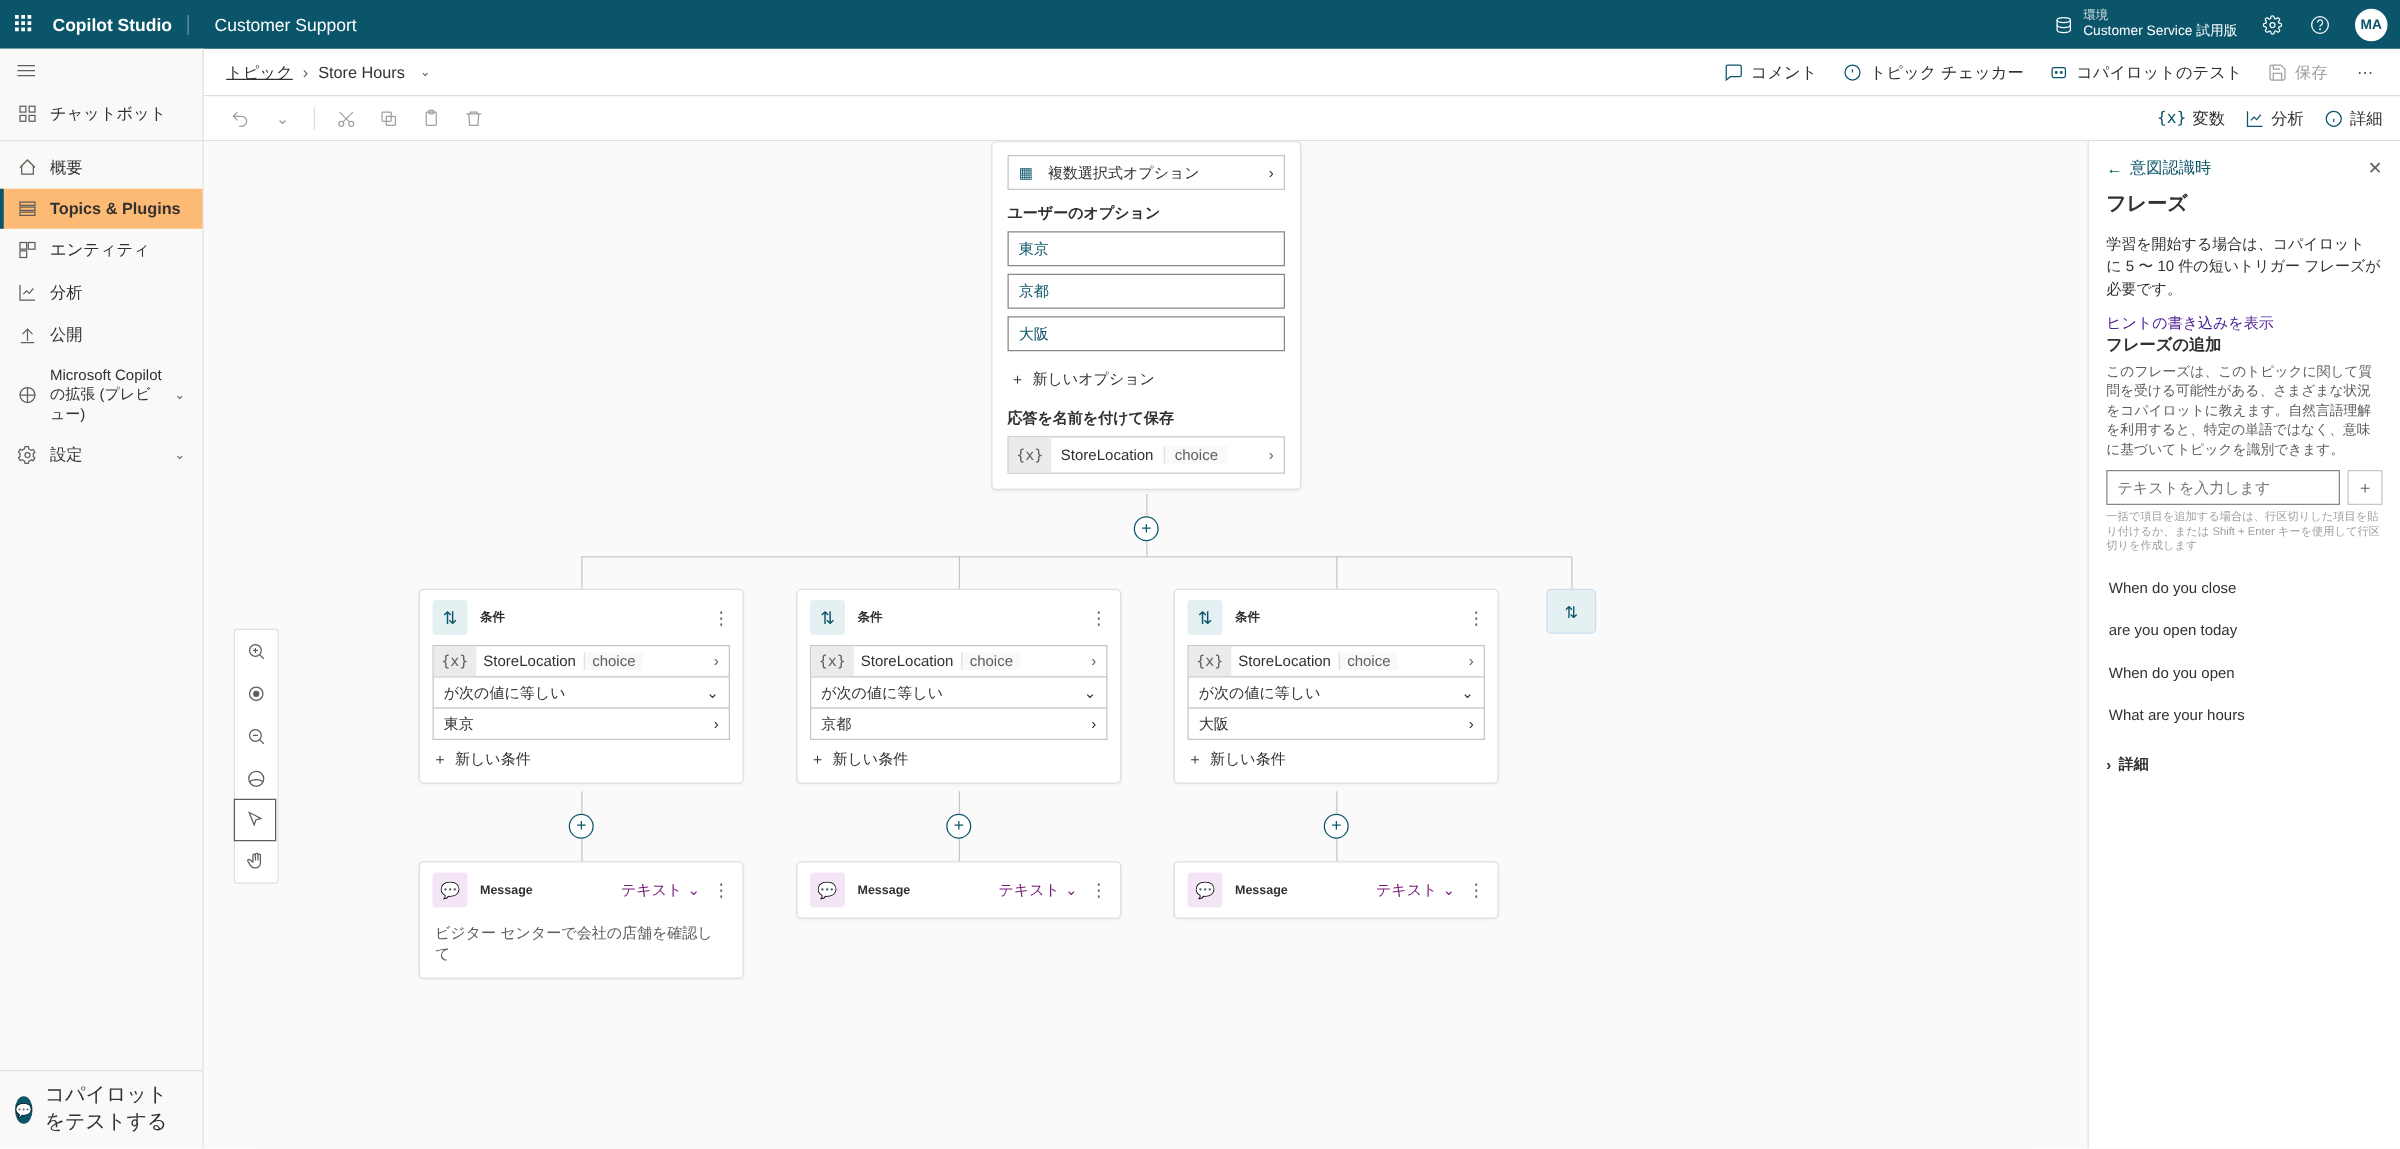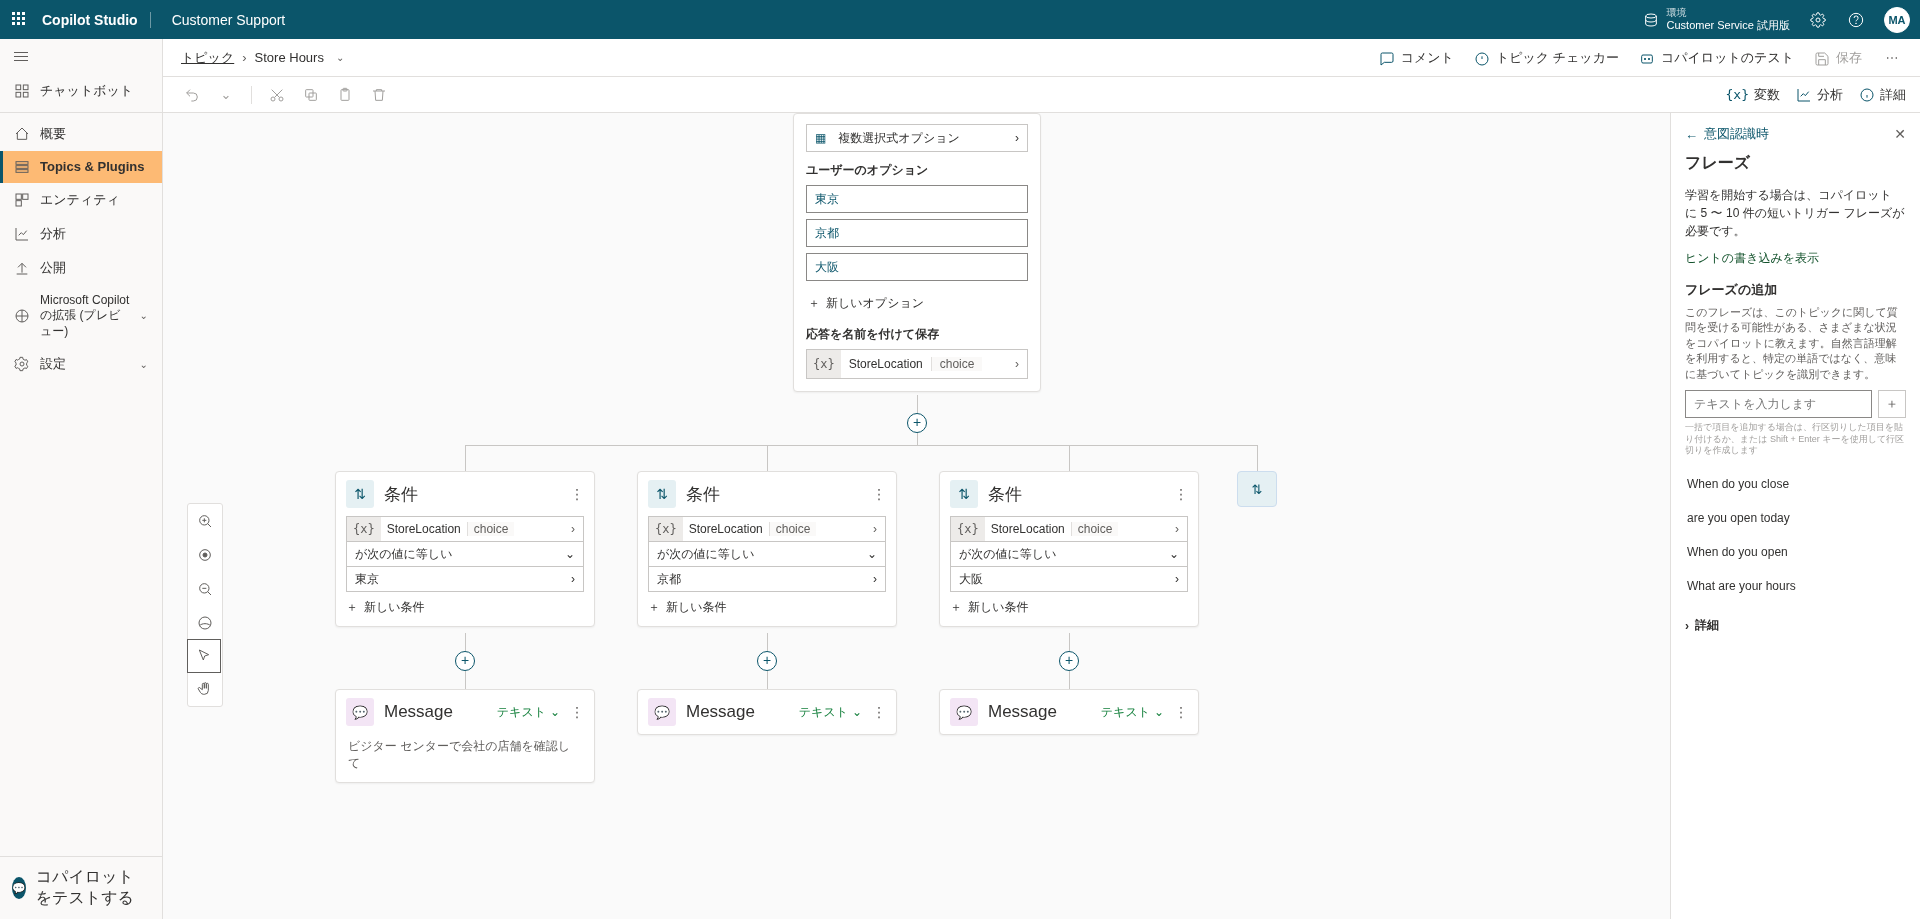--- a/index.html
+++ b/index.html
@@ -27,21 +27,21 @@
 .sidebar-bottom { margin-top:auto; padding:10px 12px; display:flex; gap:10px; align-items:center; border-top:1px solid #e1dfdd; }
 .bot-bubble { width:22px; height:22px; border-radius:50%; background:#0b556a; color:#fff; display:flex; align-items:center; justify-content:center; font-size:11px; }
 .main { flex:1; display:flex; flex-direction:column; position:relative; }
 .crumb-row { height:38px; border-bottom:1px solid #e1dfdd; display:flex; align-items:center; padding:0 18px; gap:8px; justify-content:space-between; }
 .crumb-left { display:flex; align-items:center; gap:8px; }
 .crumb-left a { color:#323130; text-decoration:underline; cursor:pointer; }
 .crumb-sep { color:#605e5c; }
 .crumb-current { color:#323130; }
 .crumb-chev { font-size:10px; color:#605e5c; margin-left:4px; cursor:pointer;}
 .crumb-right { display:flex; align-items:center; gap:20px; color:#323130; }
-.crumb-btn { display:flex; align-items:flex-end; gap:6px; cursor:pointer; font-size:13px; }
+.crumb-btn { display:flex; align-items:center; gap:6px; cursor:pointer; font-size:13px; }
 .tool-row { height:36px; border-bottom:1px solid #e1dfdd; display:flex; align-items:center; padding:0 14px; gap:4px; justify-content:space-between; color:#a19f9d; }
 .tool-left, .tool-right { display:flex; align-items:center; gap:4px; }
 .tool-right { color:#323130; gap:16px; }
 .tbtn { width:30px; height:28px; display:flex; align-items:center; justify-content:center; cursor:pointer; border-radius:2px; }
 .tool-right .lbl { display:flex; align-items:center; gap:5px; cursor:pointer; }
 .canvas-wrap { flex:1; position:relative; overflow:hidden; background:#fafafa; display:flex; }
 .canvas { flex:1; position:relative; overflow:hidden; }
 .zoom-ctrl { position:absolute; left:24px; top:390px; background:#fff; border:1px solid #e1dfdd; border-radius:3px; display:flex; flex-direction:column; z-index:5; }
 .zoom-ctrl .zb { width:34px; height:34px; display:flex; align-items:center; justify-content:center; cursor:pointer; color:#605e5c; }
 .zoom-ctrl .zb.sel { border:1px solid #605e5c; margin:-1px; }
@@ -59,45 +59,45 @@
 .var-chip-row .vtype { color:#605e5c; border-left:1px solid #e1dfdd; padding:0 8px; background:#faf9f8; }
 .var-chip-row .go { margin-left:auto; padding:0 8px; color:#605e5c; }
 
 .connector-v { position:absolute; background:#c8c6c4; width:1px; }
 .connector-h { position:absolute; background:#c8c6c4; height:1px; }
 .add-circle { position:absolute; width:20px; height:20px; border-radius:50%; background:#fff; border:1px solid #0b556a; color:#0b556a; font-size:14px; line-height:17px; text-align:center; cursor:pointer; z-index:3; }
 
 .cond-node { position:absolute; width:260px; background:#fff; border:1px solid #e1dfdd; border-radius:4px; box-shadow:0 1px 2px rgba(0,0,0,.05); }
 .cond-head { display:flex; align-items:center; padding:8px 10px; gap:10px; }
 .cond-icon { width:28px; height:28px; background:#e5f0f3; color:#0b556a; display:flex; align-items:center; justify-content:center; border-radius:3px; font-size:14px;}
-.cond-title { font-weight:400; font-size:17px; flex:1;}
+.cond-title { font-weight:700; font-size:10px; flex:1;}
 .more { cursor:pointer; color:#605e5c; font-size:14px; }
 .cond-body { padding:0 10px 10px; }
 .field-row { border:1px solid #c8c6c4; height:26px; display:flex; align-items:center; font-size:12px; margin-bottom:-1px; background:#fff;}
 .field-row.chip .vx { background:#edebe9; padding:0 6px; height:100%; display:flex; align-items:center; font-family:monospace; color:#605e5c;}
 .field-row.chip .vname{ padding:0 6px;}
 .field-row.chip .vtype{ color:#605e5c; border-left:1px solid #e1dfdd; padding:0 6px; background:#faf9f8;}
 .field-row .go { margin-left:auto; padding:0 8px; color:#605e5c;}
 .field-row.sel { justify-content:space-between; padding:0 8px; color:#323130;}
 .add-cond { display:flex; align-items:center; gap:6px; font-size:12px; margin-top:8px; cursor:pointer; color:#323130;}
 
 .msg-node { position:absolute; width:260px; background:#fff; border:1px solid #e1dfdd; border-radius:4px; box-shadow:0 1px 2px rgba(0,0,0,.05);}
 .msg-head { display:flex; align-items:center; padding:8px 10px; gap:10px;}
 .msg-icon { width:28px; height:28px; background:#f3e5f5; color:#8e24aa; display:flex; align-items:center; justify-content:center; border-radius:3px;}
-.msg-type { font-size:12px; color:#15803d; display:flex; align-items:center; gap:4px; cursor:pointer;margin-left:16px;}
+.msg-type { font-size:12px; color:#701a75; display:flex; align-items:center; gap:4px; cursor:pointer;margin-left:16px;}
 .else-stub { position:absolute; width:40px; height:36px; background:#e5f0f3; border:1px solid #cde; border-radius:4px; display:flex; align-items:center; justify-content:center; color:#0b556a;}
 
 
 .rpanel { width:250px; border-left:1px solid #e1dfdd; background:#fff; padding:12px 14px; overflow:auto; }
 .rp-head { display:flex; align-items:center; justify-content:space-between; margin-bottom:10px;}
 .rp-head .back { display:flex; align-items:center; gap:6px; color:#0b556a; cursor:pointer; font-size:13px;}
 .rp-head .close { cursor:pointer; font-size:14px; color:#605e5c;}
 .rp-title { font-size:16px; font-weight:600; margin-bottom:12px;}
 .rp-p { font-size:12px; color:#323130; margin-bottom:10px; line-height:1.5;}
-.rp-link { color:#14532d; font-size:12px; cursor:pointer; margin-bottom:14px; display:block;}
+.rp-link { color:#4c1d95; font-size:12px; cursor:pointer; display:block;}
 .rp-sub { font-size:13px; font-weight:600; margin-bottom:6px;}
 .rp-small { font-size:11px; color:#605e5c; line-height:1.4; margin-bottom:8px;}
 .phrase-add { display:flex; gap:6px; margin-bottom:4px;}
 .phrase-add input { flex:1; border:1px solid #8a8886; height:28px; padding:0 8px; font-size:12px;}
 .phrase-add button { width:28px; border:1px solid #c8c6c4; background:#fff; cursor:pointer; color:#605e5c;}
 .phrase-hint { font-size:9px; color:#a19f9d; line-height:1.3; margin-bottom:10px;}
 .phrase-item { padding:10px 2px; font-size:12px; cursor:pointer;}
 .rp-detail { display:flex; align-items:center; gap:6px; font-size:12px; margin-top:14px; cursor:pointer; font-weight:600;}
 
 svg { width:16px; height:16px; }

